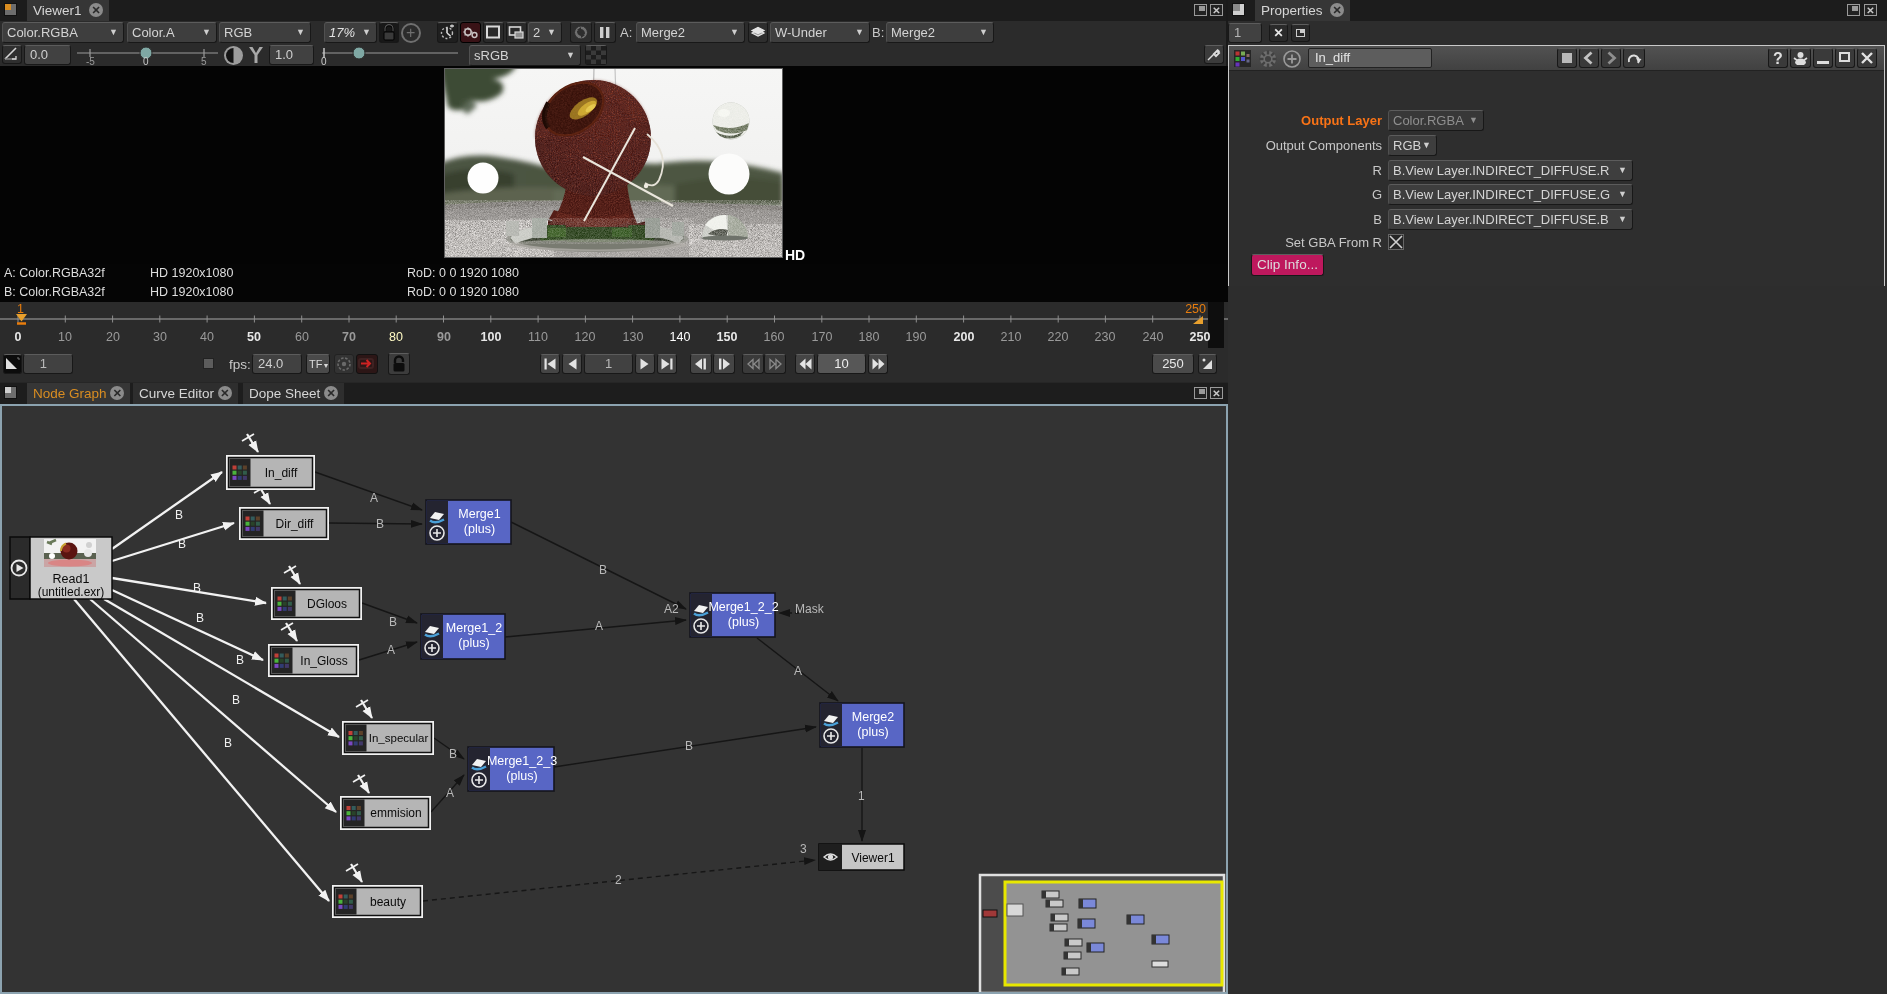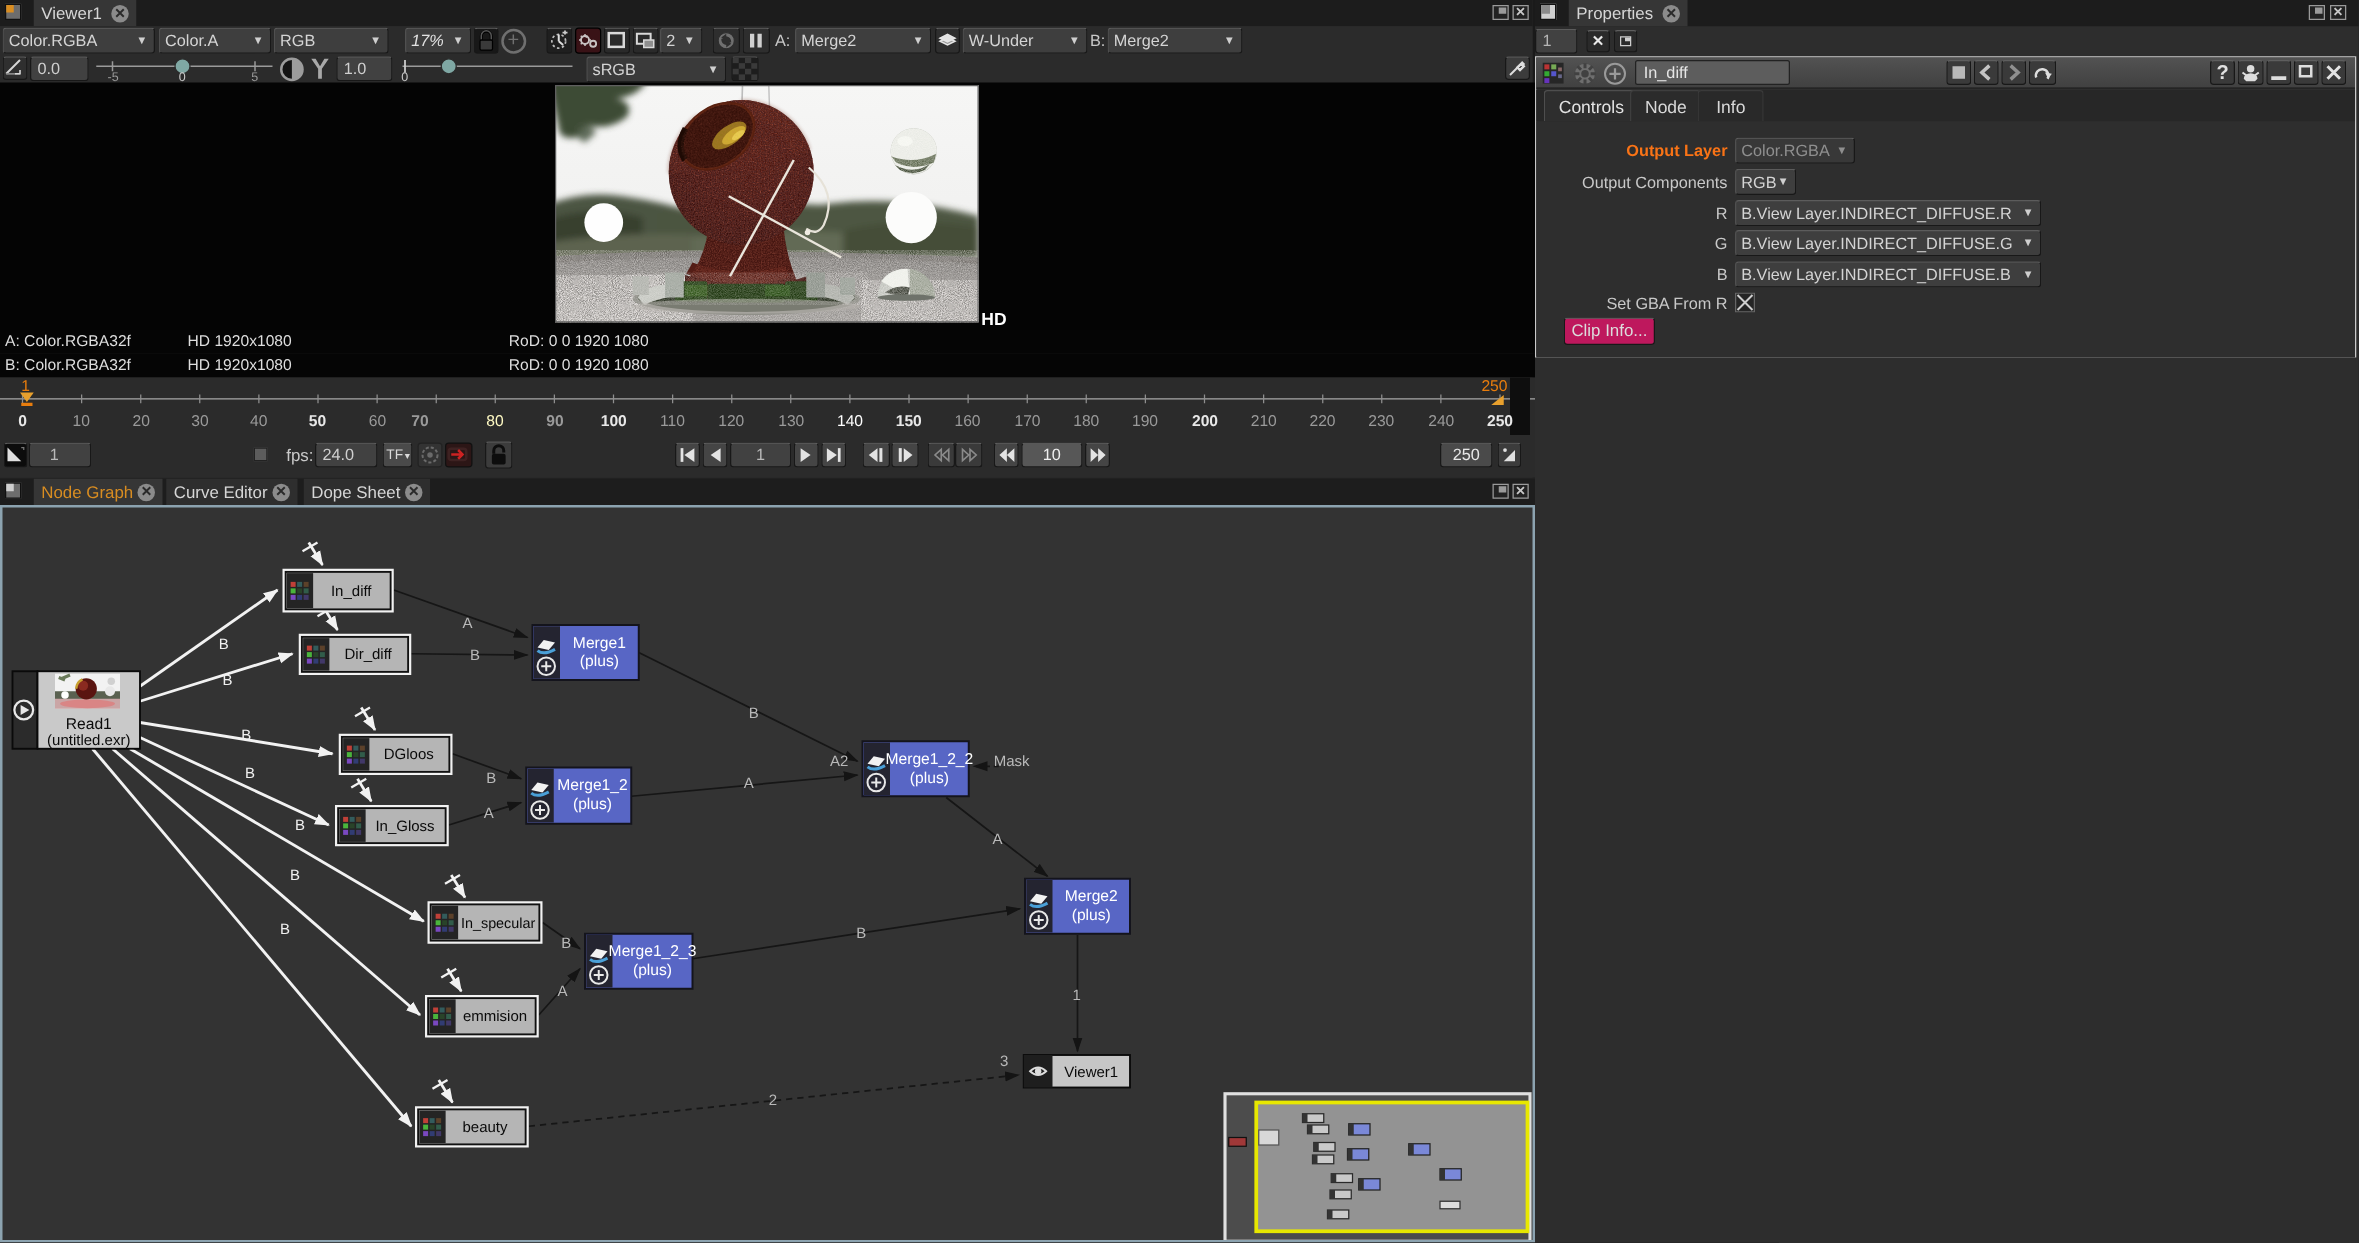--- a/index.html
+++ b/index.html
@@ -360,21 +360,21 @@
       </svg>
       <div style="position:absolute;left:1208px;top:0px;width:16px;height:46px;background:#0e0e0e;"></div>
         <div id="ticknums">
           <span style="position:absolute;left:-2px;top:28px;width:40px;text-align:center;color:#e8e8e8;font-weight:bold;font-size:12.5px;">0</span>
       <span style="position:absolute;left:45px;top:28px;width:40px;text-align:center;color:#9a9a9a;font-weight:normal;font-size:12.5px;">10</span>
       <span style="position:absolute;left:93px;top:28px;width:40px;text-align:center;color:#9a9a9a;font-weight:normal;font-size:12.5px;">20</span>
       <span style="position:absolute;left:140px;top:28px;width:40px;text-align:center;color:#9a9a9a;font-weight:normal;font-size:12.5px;">30</span>
       <span style="position:absolute;left:187px;top:28px;width:40px;text-align:center;color:#9a9a9a;font-weight:normal;font-size:12.5px;">40</span>
       <span style="position:absolute;left:234px;top:28px;width:40px;text-align:center;color:#e8e8e8;font-weight:bold;font-size:12.5px;">50</span>
       <span style="position:absolute;left:282px;top:28px;width:40px;text-align:center;color:#9a9a9a;font-weight:normal;font-size:12.5px;">60</span>
-      <span style="position:absolute;left:329px;top:28px;width:40px;color:#9a9a9a;font-weight:bold;font-size:12.5px;">70</span>
+      <span style="position:absolute;left:329px;top:28px;width:40px;text-align:center;color:#9a9a9a;font-weight:bold;font-size:12.5px;">70</span>
       <span style="position:absolute;left:376px;top:28px;width:40px;text-align:center;color:#fef9c3;font-weight:normal;font-size:12.5px;">80</span>
       <span style="position:absolute;left:424px;top:28px;width:40px;text-align:center;color:#9a9a9a;font-weight:bold;font-size:12.5px;">90</span>
       <span style="position:absolute;left:471px;top:28px;width:40px;text-align:center;color:#e8e8e8;font-weight:bold;font-size:12.5px;">100</span>
       <span style="position:absolute;left:518px;top:28px;width:40px;text-align:center;color:#9a9a9a;font-weight:normal;font-size:12.5px;">110</span>
       <span style="position:absolute;left:565px;top:28px;width:40px;text-align:center;color:#9a9a9a;font-weight:normal;font-size:12.5px;">120</span>
       <span style="position:absolute;left:613px;top:28px;width:40px;text-align:center;color:#9a9a9a;font-weight:normal;font-size:12.5px;">130</span>
       <span style="position:absolute;left:660px;top:28px;width:40px;text-align:center;color:#ffffff;font-weight:normal;font-size:12.5px;">140</span>
       <span style="position:absolute;left:707px;top:28px;width:40px;text-align:center;color:#e8e8e8;font-weight:bold;font-size:12.5px;">150</span>
       <span style="position:absolute;left:754px;top:28px;width:40px;text-align:center;color:#9a9a9a;font-weight:normal;font-size:12.5px;">160</span>
       <span style="position:absolute;left:802px;top:28px;width:40px;text-align:center;color:#9a9a9a;font-weight:normal;font-size:12.5px;">170</span>
@@ -849,25 +849,20 @@
         <div class="btn" style="left:606px;top:2px;width:20px;height:20px;background:#3a3a3a;">
             <div style="position:absolute;left:3px;top:3px;width:11px;height:10px;border:2px solid #ddd;"></div>
           </div>
         <div class="btn" style="left:628px;top:2px;width:20px;height:20px;background:#3a3a3a;">
           <svg width="18" height="18" viewBox="0 0 18 18">
               <path d="M4 4 L14 14 M14 4 L4 14" stroke="#e2e2e2" stroke-width="2.4"></path>
             </svg>
         </div>
       </div>
 
-      <div style="position:absolute;left:0;top:26px;width:100%;height:25px;background:#272727;">
-        <div style="position:absolute;left:6px;top:0;height:25px;background:#2e2e2e;border:1px solid #4e4e4e;border-bottom:none;border-radius:3px 3px 0 0;color:#e4e4e4;font-size:14px;line-height:24px;padding:0 11px;">Controls</div>
-        <div style="position:absolute;left:75px;top:0;height:25px;background:#2b2b2b;border:1px solid #3e3e3e;border-bottom:none;border-radius:3px 3px 0 0;color:#d8d8d8;font-size:14px;line-height:24px;padding:0 11px;">Node</div>
-        <div style="position:absolute;left:129px;top:0;height:25px;background:#292929;border:1px solid #3a3a3a;border-bottom:none;border-radius:3px 3px 0 0;color:#d8d8d8;font-size:14px;line-height:24px;padding:0 14px;">Info</div>
-      </div>
 
       <div style="position:absolute;left:0;top:51px;width:100%;height:189px;background:#2e2e2e;">
         <span class="lbl" style="right:502px;top:16px;color:#f97316;font-weight:bold;">Output Layer</span>
         <div class="dd" style="left:159px;top:13px;width:96px;color:#8f8f8f;background:#383838;">Color.RGBA<span class="ar" style="color:#8f8f8f;">▼</span></div>
         <span class="lbl" style="right:502px;top:41px;">Output Components</span>
         <div class="dd" style="left:159px;top:38px;width:49px;">RGB<span class="ar">▼</span></div>
         <span class="lbl" style="right:502px;top:66px;">R</span>
         <div class="dd" style="left:159px;top:63px;width:245px;">B.View Layer.INDIRECT_DIFFUSE.R<span class="ar">▼</span></div>
         <span class="lbl" style="right:502px;top:90px;">G</span>
         <div class="dd" style="left:159px;top:87px;width:245px;">B.View Layer.INDIRECT_DIFFUSE.G<span class="ar">▼</span></div>

